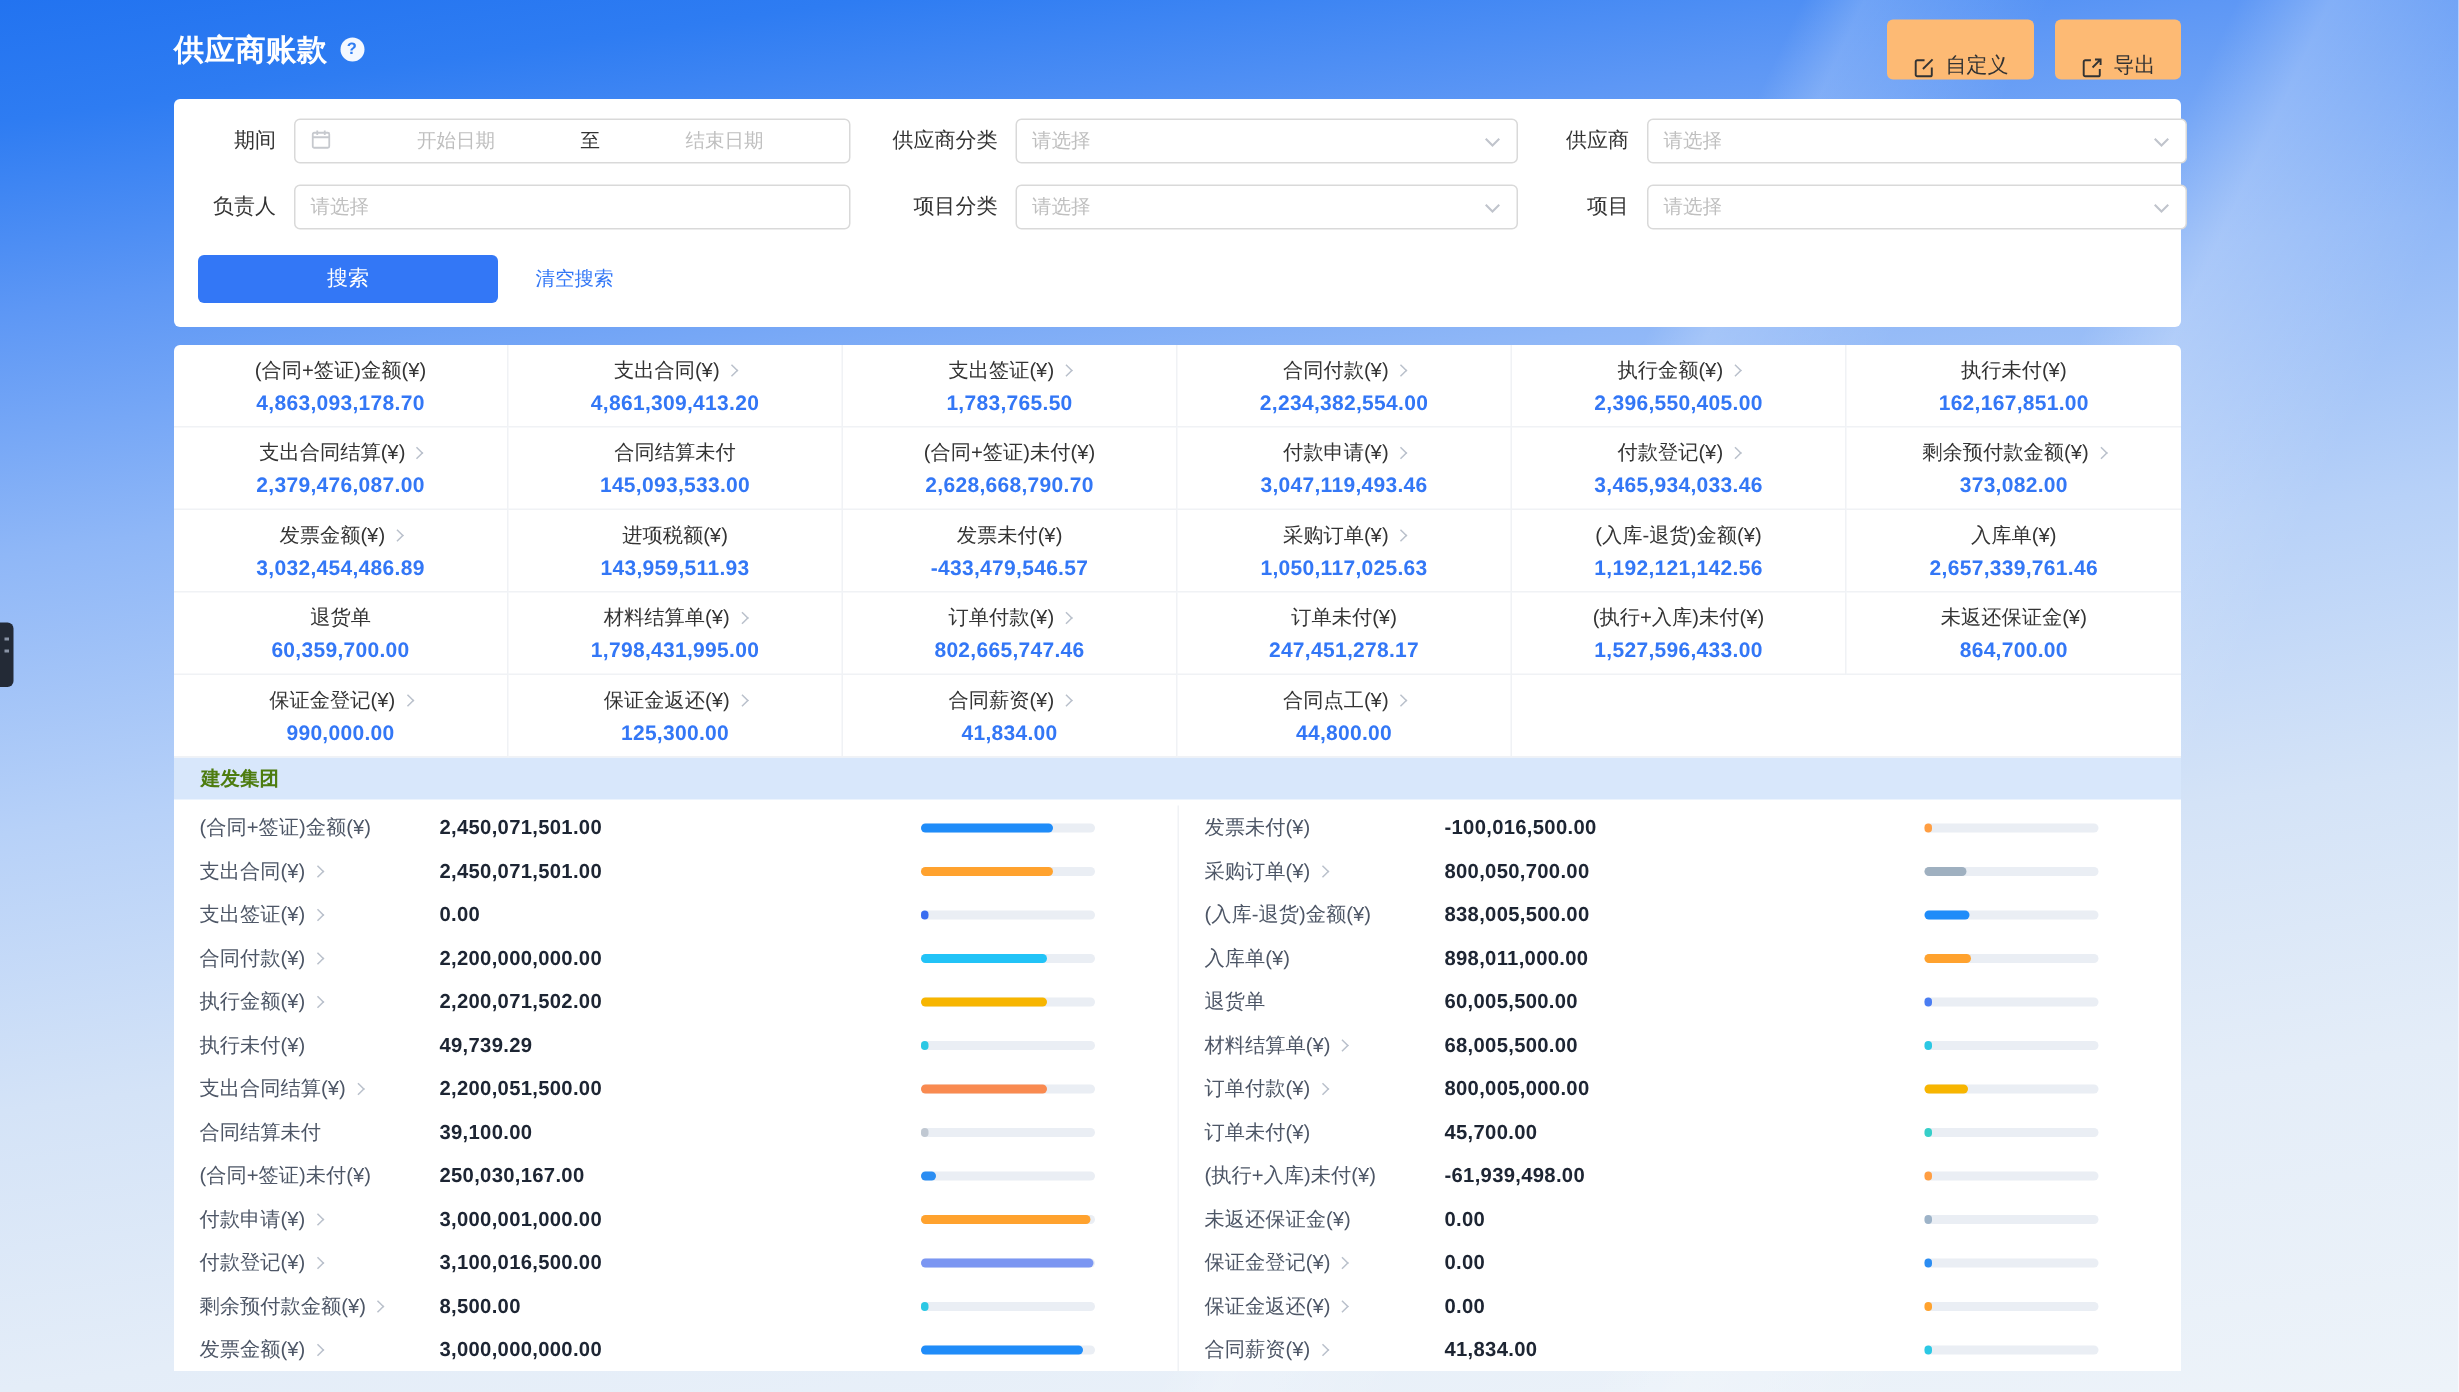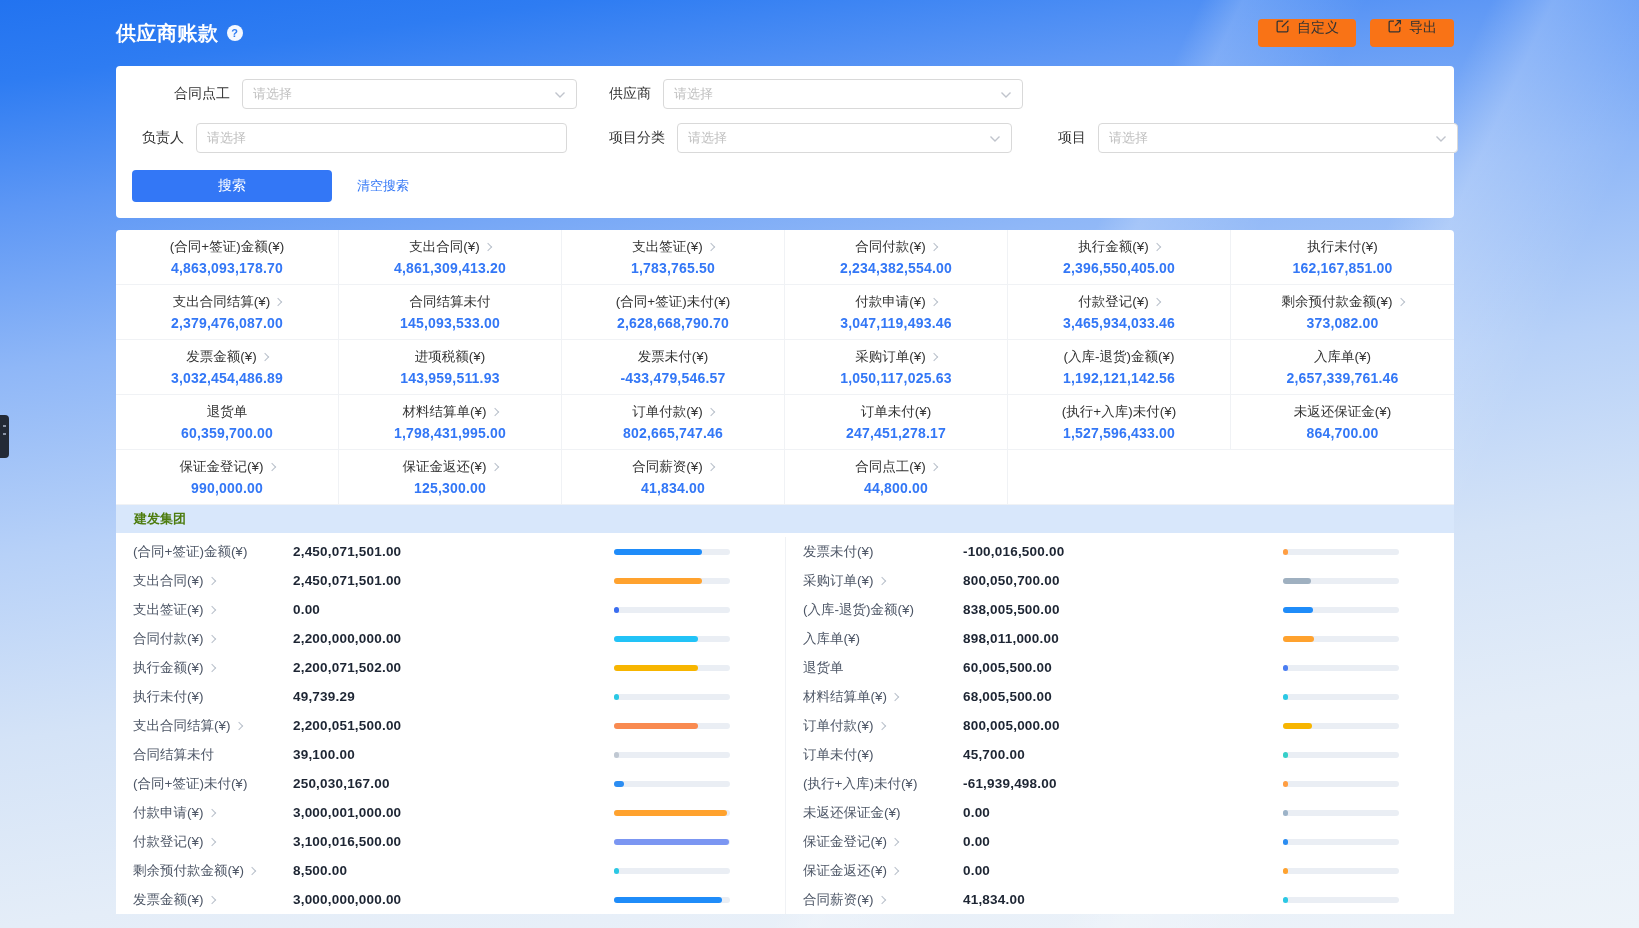--- a/index.html
+++ b/index.html
@@ -17,21 +17,21 @@
   }
   .drawer-tab{ position:absolute; left:0; top:415px; width:9px; height:43px; background:#232a36; border-radius:0 4px 4px 0; z-index:5;}
   .drawer-tab i{ display:block; width:3px; height:2px; background:#8a94a6; margin:10px auto 0;}
   .page{ position:absolute; left:116px; top:0; width:1338px; z-index:2;}
   
   .header{ height:66px; display:flex; align-items:center; }
   .title{ color:#fff; font-size:20px; font-weight:bold; letter-spacing:.5px;}
   .help{ width:16px; height:16px; margin-left:8px; border-radius:50%; background:rgba(255,255,255,.95);
          color:#2e7cf2; font-size:11px; font-weight:bold; display:flex; align-items:center; justify-content:center;}
   .hbtns{ margin-left:auto; display:flex; gap:14px;}
-  .hbtn{ background:#f97316; border:none; border-radius:4px; height:28px; padding:0 17px; display:flex; align-items:flex-start; gap:7px;
+  .hbtn{ background:#fdba74; border:none; border-radius:4px; height:40px; padding:0 17px; display:flex; align-items:flex-end; gap:7px;
          font-size:14px; color:#333; cursor:pointer; font-family:inherit;}
   .hbtn svg{ display:block;}
   
   .filter-card{ background:#fff; border-radius:4px; padding:13px 16px 13px;}
   .frow{ display:flex; align-items:center; margin-bottom:14px;}
   .fitem{ display:flex; align-items:center;}
   .flabel{ font-size:14px; color:#333; text-align:right; padding-right:12px; white-space:nowrap;}
   .w1 .flabel{width:64px;} .w2 .flabel{width:102px;} .w3 .flabel{width:76px;}
   .box{ border:1px solid #d9d9d9; border-radius:4px; height:30px; background:#fff; display:flex; align-items:center; font-size:13px;}
   .ph{ color:#bfbfbf;}
@@ -98,22 +98,34 @@
               <path d="M9 1.5h3.5V5M12.5 1.5L7.5 6.5" fill="none" stroke="#333" stroke-width="1.2"></path>
             </svg>
           </span>
         <span>导出</span>
       </button>
     </div>
   </div>
 
   <div class="filter-card">
     <div class="frow">
+      <div class="fitem w1">
+        <div class="flabel">期间</div>
+        <div class="box datebox">
+          <span class="cal"><svg width="14" height="14" viewBox="0 0 14 14">
+                <rect x="1.5" y="2.5" width="11" height="10" rx="1" fill="none" stroke="#c6c9ce" stroke-width="1.2"></rect>
+                <path d="M1.5 5.5h11M4.5 1v3M9.5 1v3" stroke="#c6c9ce" stroke-width="1.2" fill="none"></path>
+              </svg></span>
+          <span class="ph">开始日期</span>
+          <span class="to">至</span>
+          <span class="ph">结束日期</span>
+        </div>
+      </div>
       <div class="fitem w2" style="margin-left:8px">
-        <div class="flabel">合同点工</div>
+        <div class="flabel">供应商分类</div>
         <div class="box selbox sel2">
           <span class="ph">请选择</span>
           <span class="caret"><svg width="12" height="8" viewBox="0 0 12 8">
                 <path d="M1.5 1.5L6 6l4.5-4.5" fill="none" stroke="#c0c4cc" stroke-width="1.4"></path>
               </svg></span>
         </div>
       </div>
       <div class="fitem w3" style="margin-left:10px">
         <div class="flabel">供应商</div>
         <div class="box selbox sel3">

